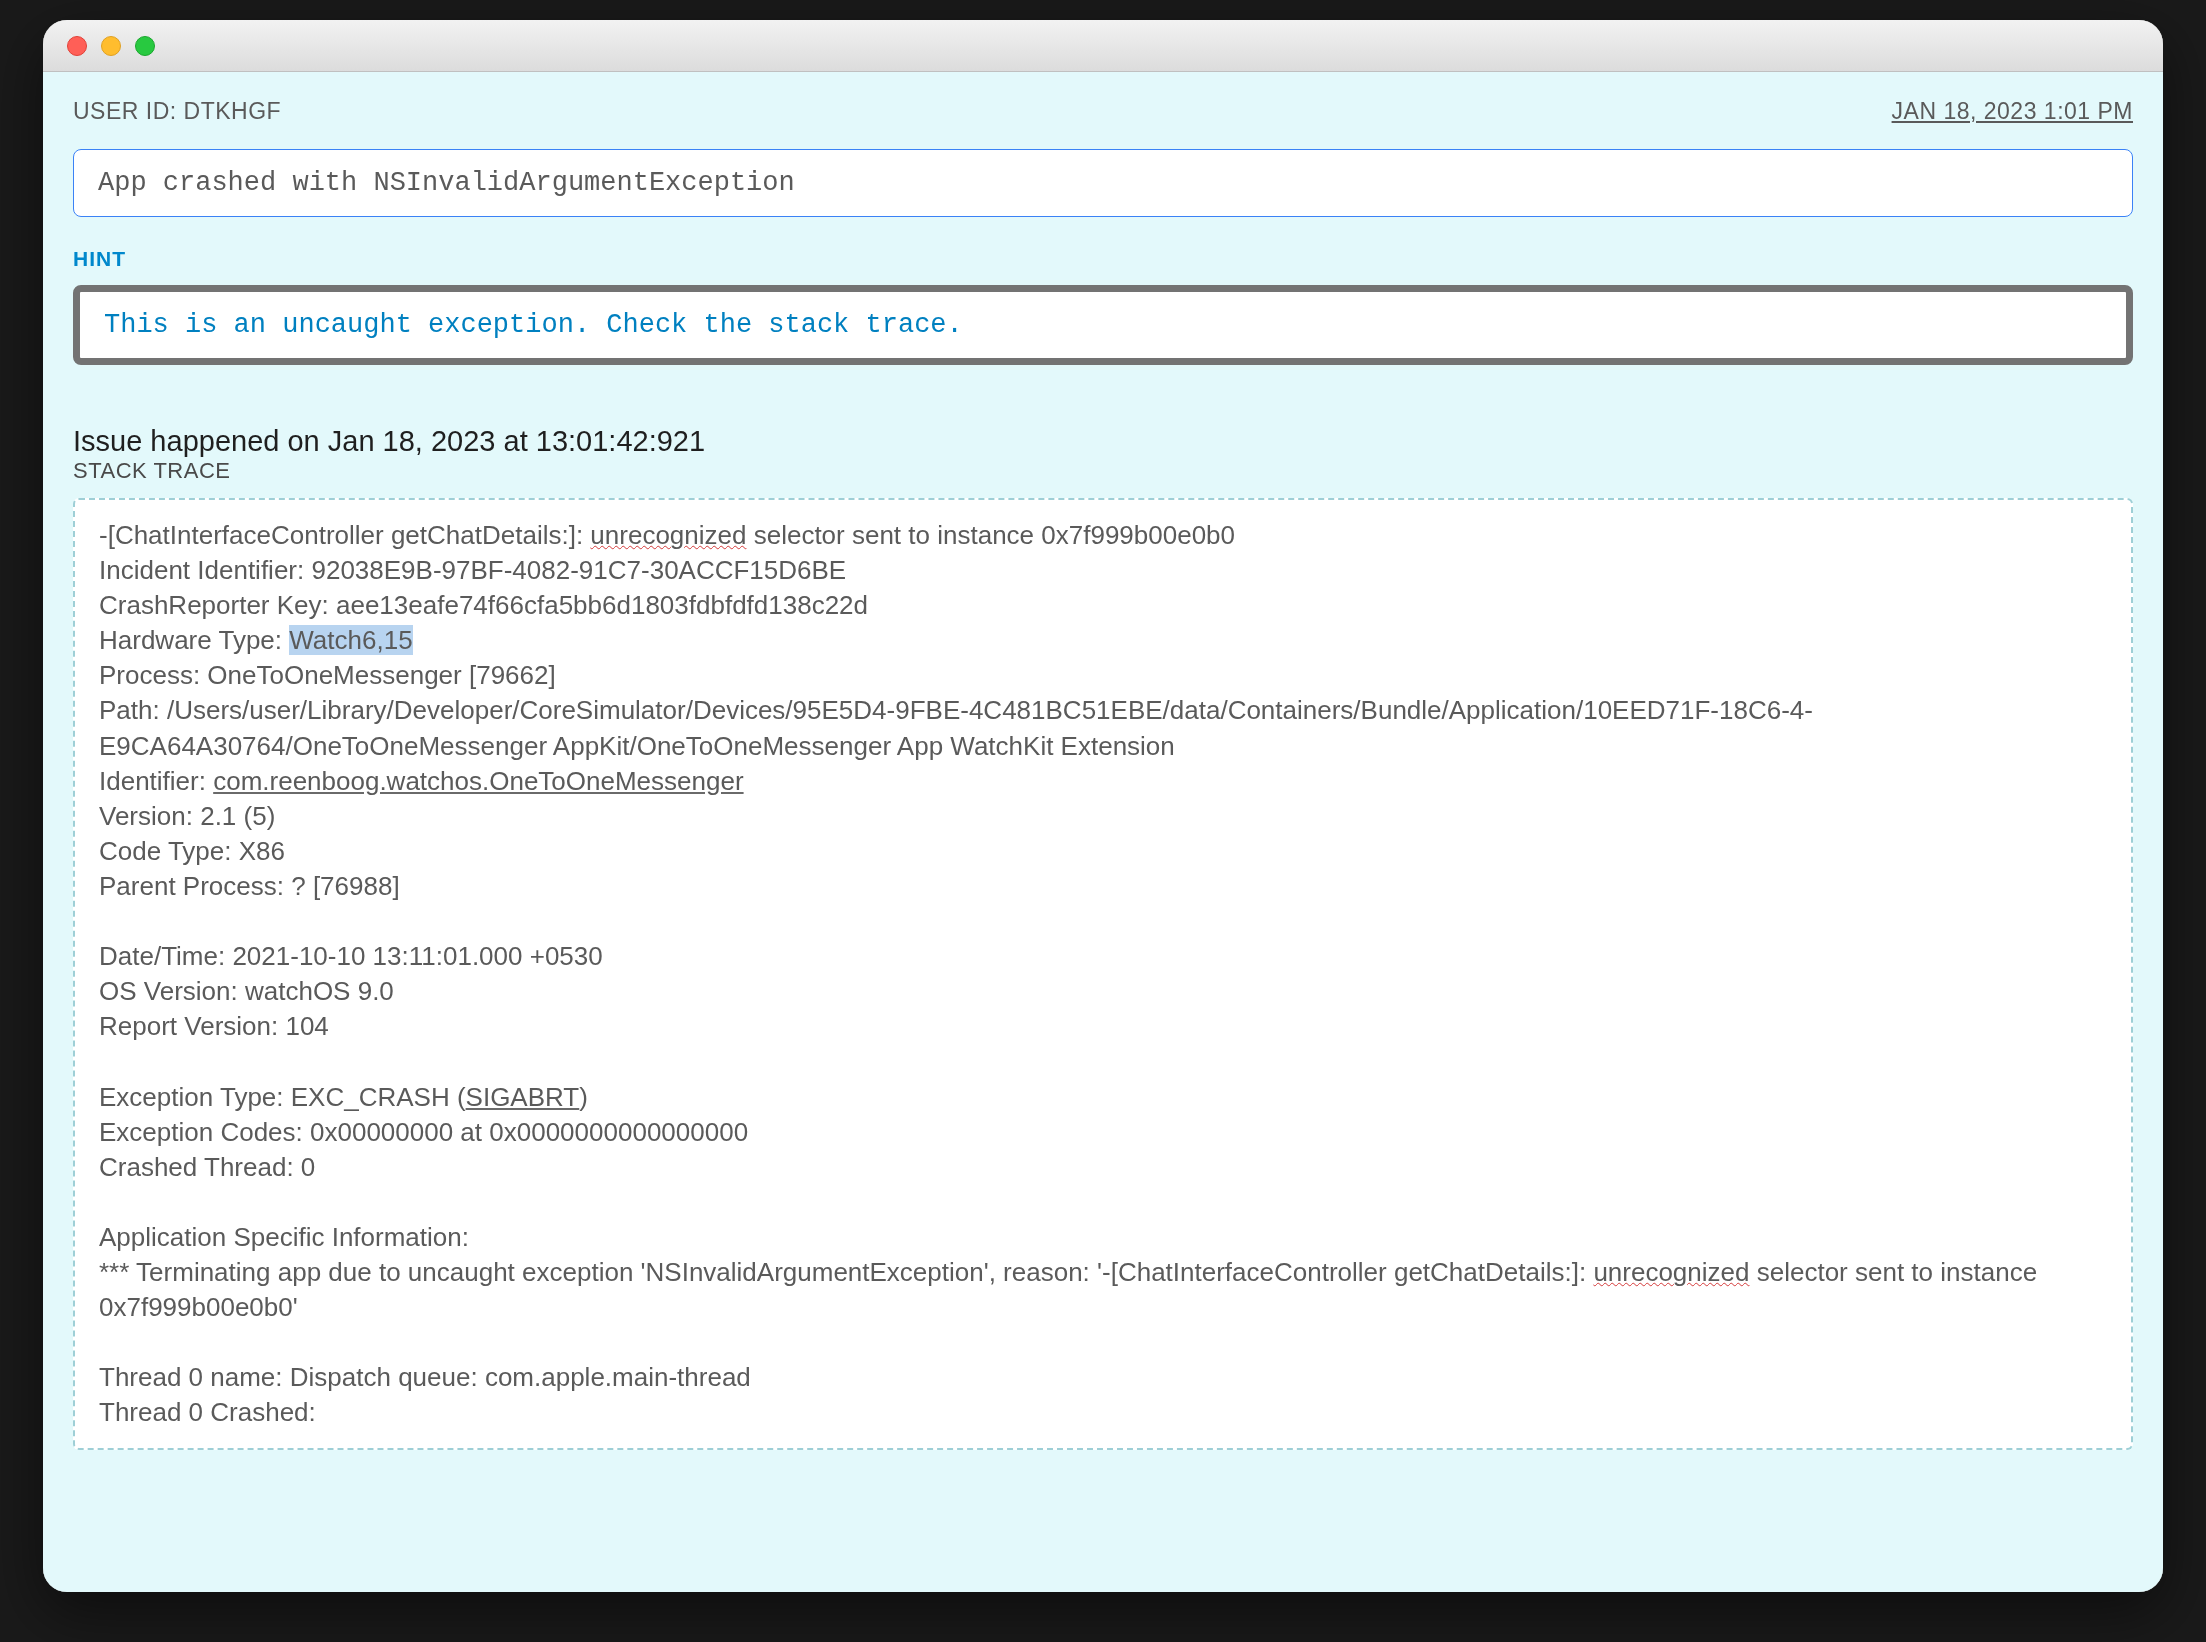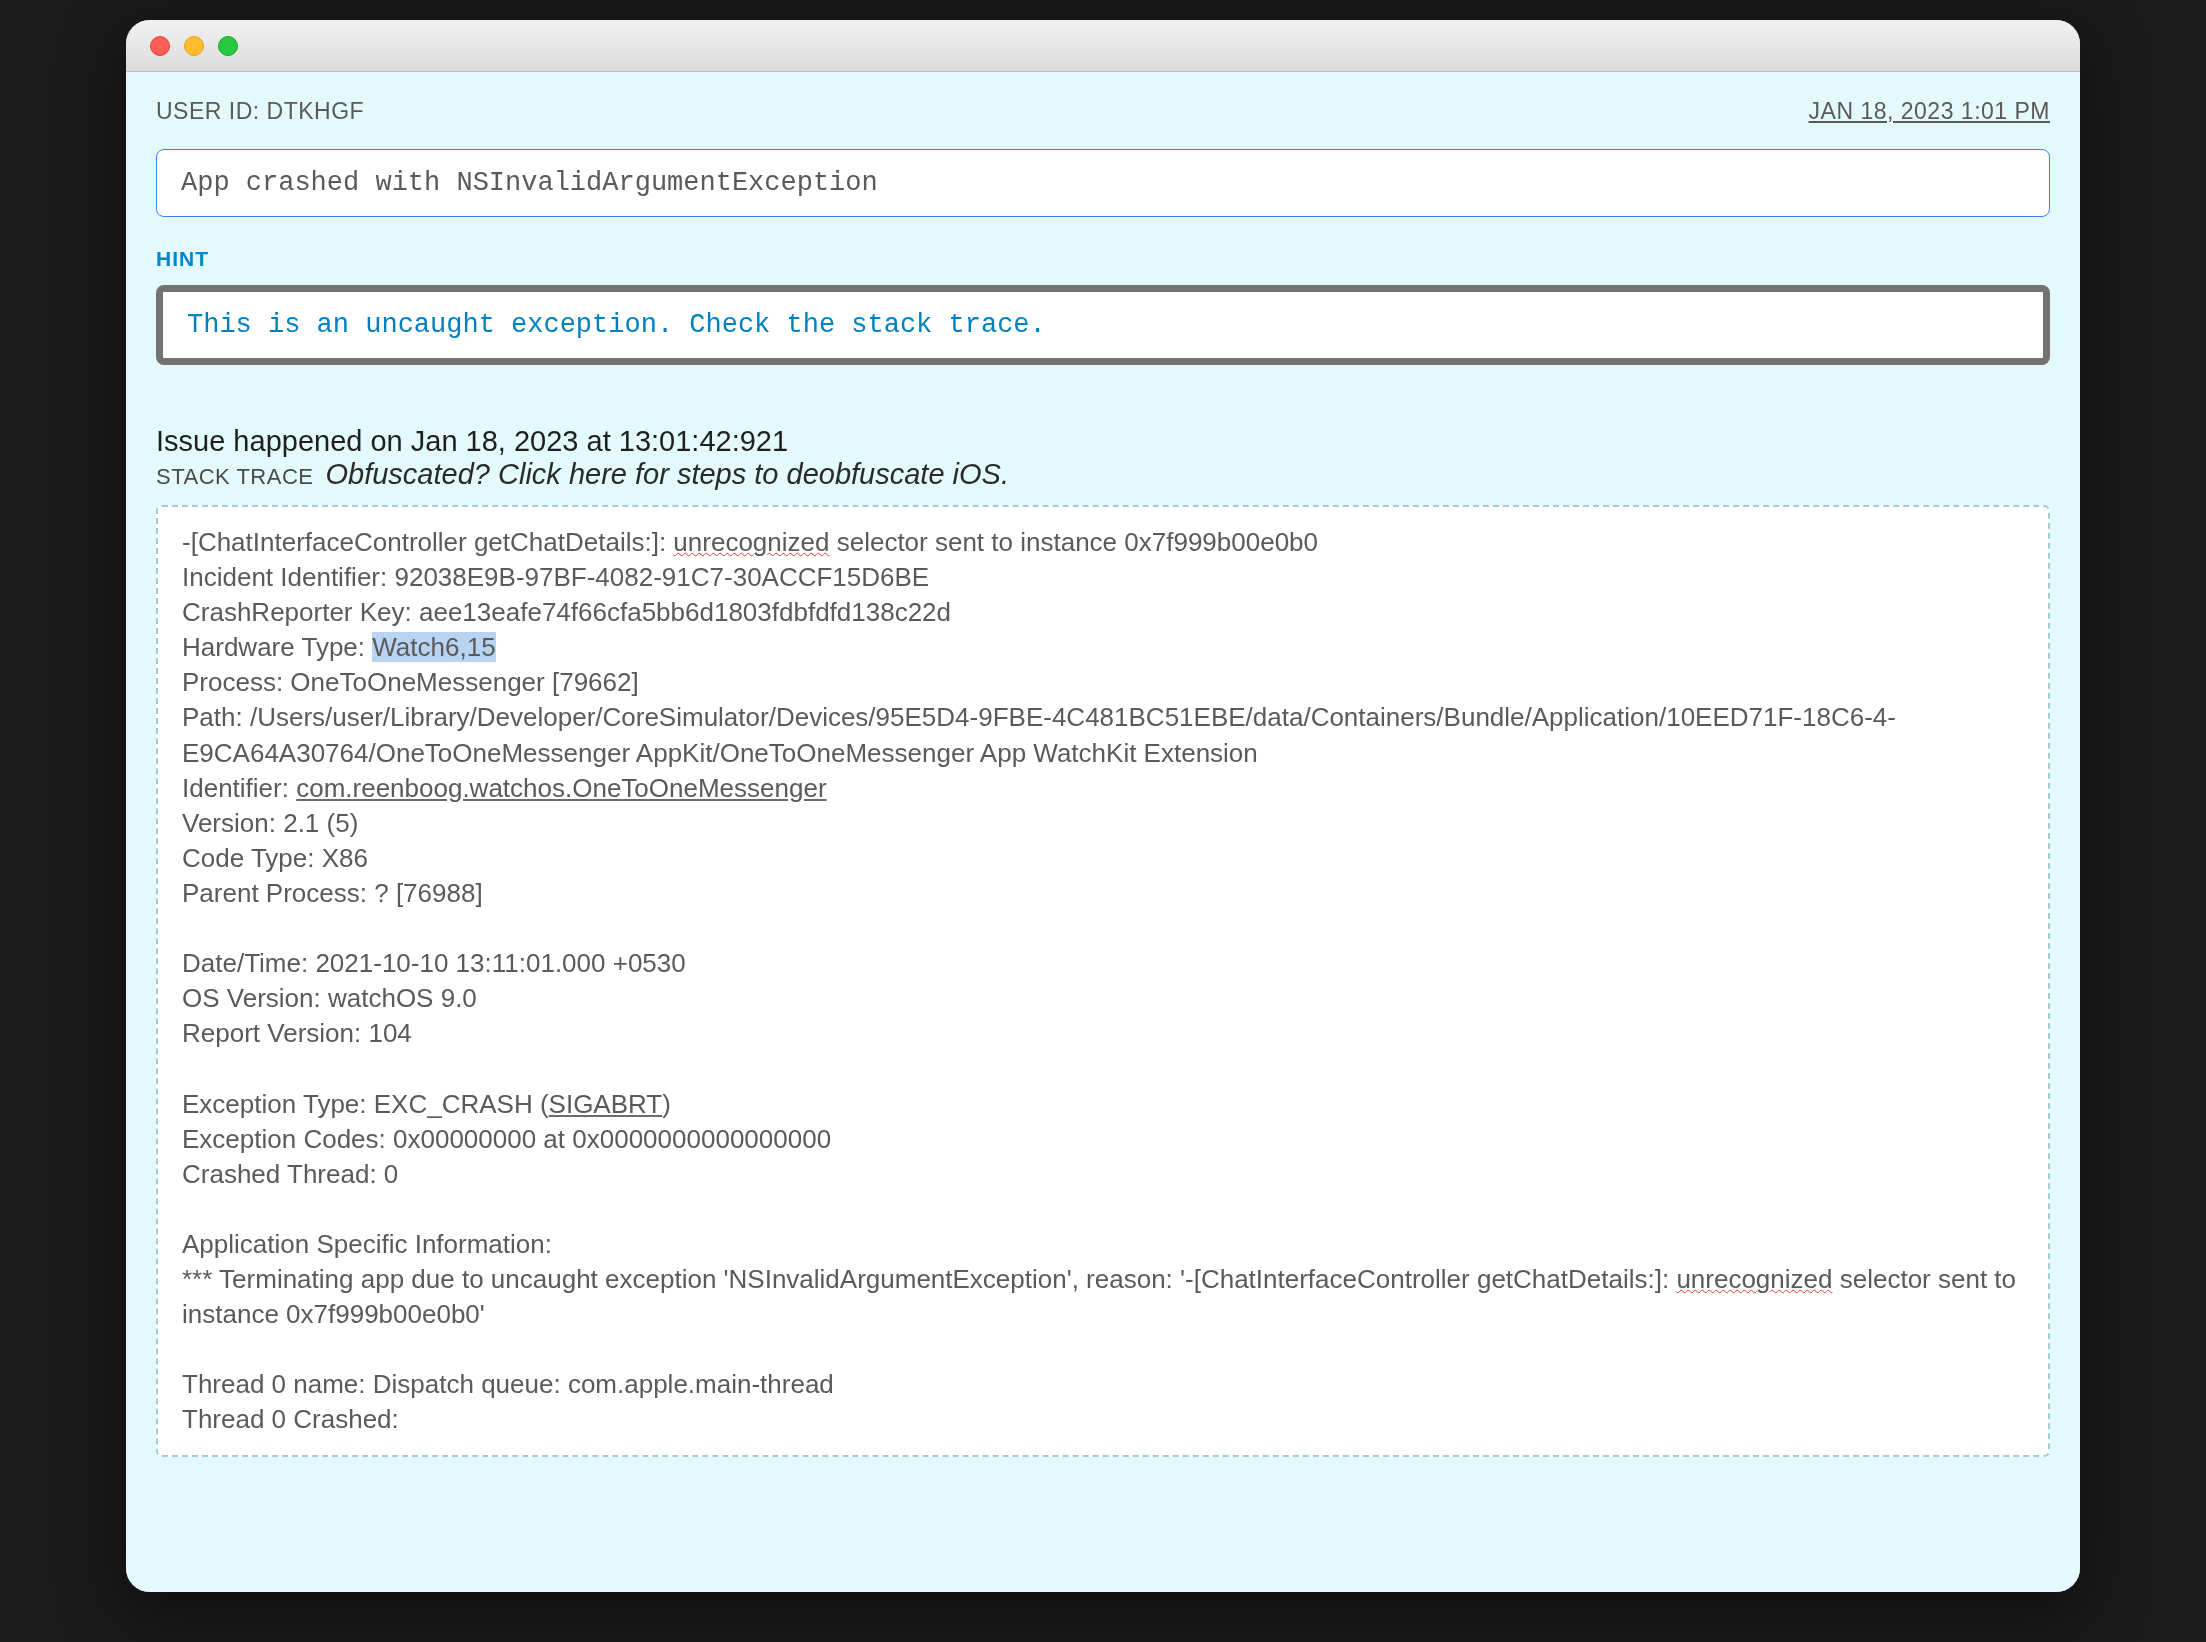--- a/index.html
+++ b/index.html
@@ -10,21 +10,21 @@
   body {
     background: #1a1a1a;
     font-family: -apple-system, BlinkMacSystemFont, "Segoe UI", Helvetica, Arial, sans-serif;
     display: flex;
     justify-content: center;
     align-items: flex-start;
     min-height: 100vh;
     padding: 20px;
   }
   .window-frame {
-    width: 1954px;
+    width: 2120px;
     max-width: 100%;
     background: #e8e8e8;
     border-radius: 24px;
     box-shadow: 0 20px 60px rgba(0,0,0,0.5), inset 0 0 0 2px #888;
     overflow: hidden;
   }
   .titlebar {
     height: 52px;
     background: linear-gradient(to bottom, #f2f2f2, #dcdcdc);
     display: flex;
@@ -185,21 +185,20 @@
 
     <div class="hint-label">HINT</div>
     <div class="hint-box">
       <span>This is an uncaught exception. Check the stack trace.</span>
     </div>
 
     <div class="issue-time">Issue happened on Jan 18, 2023 at 13:01:42:921</div>
 
     <div class="stack-row">
       <span class="stack-label">STACK TRACE</span>
-      <a class="deobfuscate-link">Obfuscated? Click here for steps to deobfuscate iOS.</a>
     </div>
 
     <div class="stack-trace-box"><span>-[ChatInterfaceController getChatDetails:]: </span><span class="spellunder">unrecognized</span><span> selector sent to instance 0x7f999b00e0b0</span>
 <span>Incident Identifier: 92038E9B-97BF-4082-91C7-30ACCF15D6BE</span>
 <span>CrashReporter Key: aee13eafe74f66cfa5bb6d1803fdbfdfd138c22d</span>
 <span>Hardware Type: </span><span class="highlighted">Watch6,15</span>
 <span>Process: OneToOneMessenger [79662]</span>
 <span>Path: /Users/user/Library/Developer/CoreSimulator/Devices/95E5D4-9FBE-4C481BC51EBE/data/Containers/Bundle/Application/10EED71F-18C6-4-E9CA64A30764/OneToOneMessenger AppKit/OneToOneMessenger App WatchKit Extension</span>
 <span>Identifier: </span><span class="spellunder linkunder">com.reenboog.watchos.OneToOneMessenger</span>
 <span>Version: 2.1 (5)</span>

